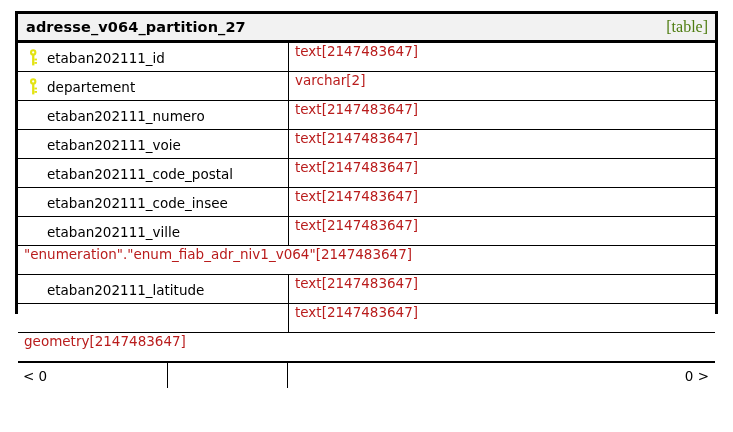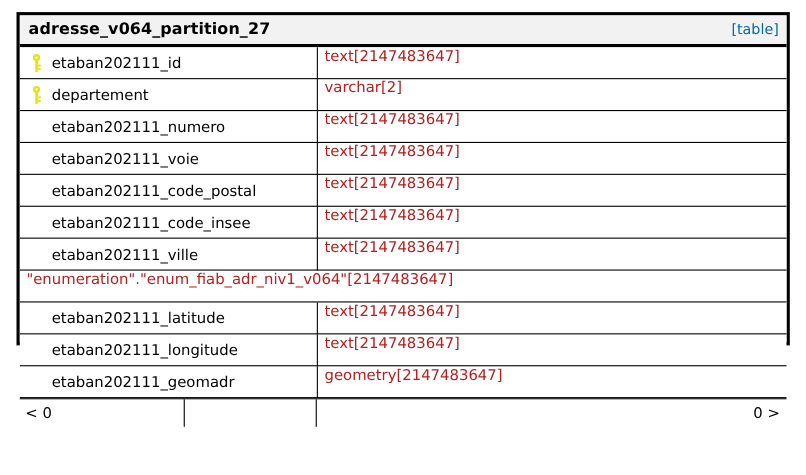--- a/index.html
+++ b/index.html
@@ -40,23 +40,24 @@
   }
   .title-text {
     font-size: 14.5px;
     font-weight: bold;
     color: #000000;
     letter-spacing: 0.1px;
     white-space: nowrap;
   }
   .title-kind {
     margin-left: auto;
-    font-size: 13px;
-    color: #0369a1;
-    white-space: nowrap;
+    font-size: 16px;
+    color: #4d7c0f;
+    white-space: nowrap;
+    font-family: Liberation Serif, serif;
   }
 
   
   .rows {
     flex: 1 1 auto;
     display: flex;
     flex-direction: column;
     background: #ffffff;
   }
   .row {
@@ -248,31 +249,26 @@
           <div class="key-slot"></div>
           <span class="col-name">etaban202111_latitude</span>
         </div>
         <div class="cell-type">
           <span class="type-text">text[2147483647]</span>
         </div>
       </div>
       <div class="row">
         <div class="cell-name">
           <div class="key-slot"></div>
-          <span class="col-name">etaban202111_longitude</span>
-        </div>
-        <div class="cell-type">
-          <span class="type-text">text[2147483647]</span>
-        </div>
-      </div>
-      <div class="row">
-        <div class="cell-name">
-          <div class="key-slot"></div>
-          <span class="col-name">etaban202111_geomadr</span>
-        </div>
+        </div>
+        <div class="cell-type">
+          <span class="type-text">text[2147483647]</span>
+        </div>
+      </div>
+      <div class="row">
         <div class="cell-type">
           <span class="type-text">geometry[2147483647]</span>
         </div>
       </div>
     </div>
 
   <div class="footer">
     <div class="footer-prev">
       <span class="footer-text">&lt; 0</span>
     </div>

